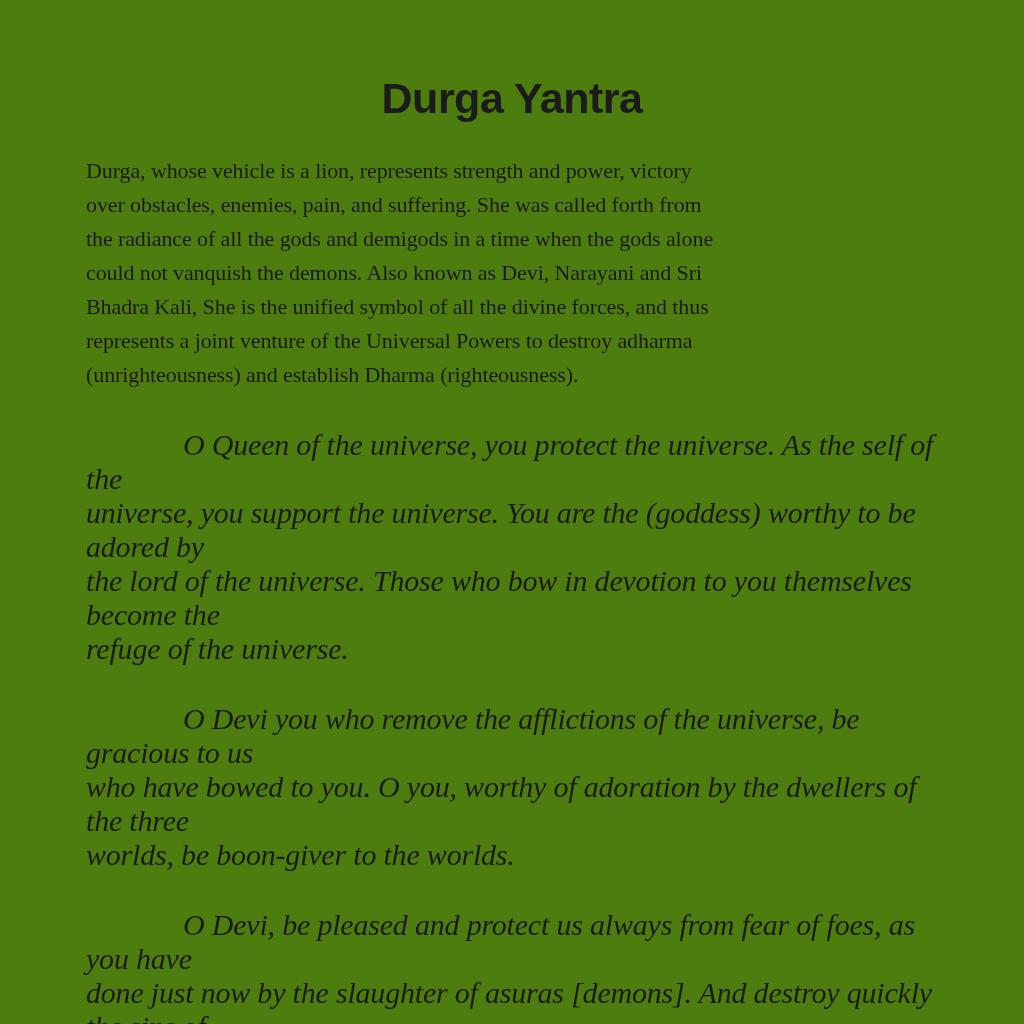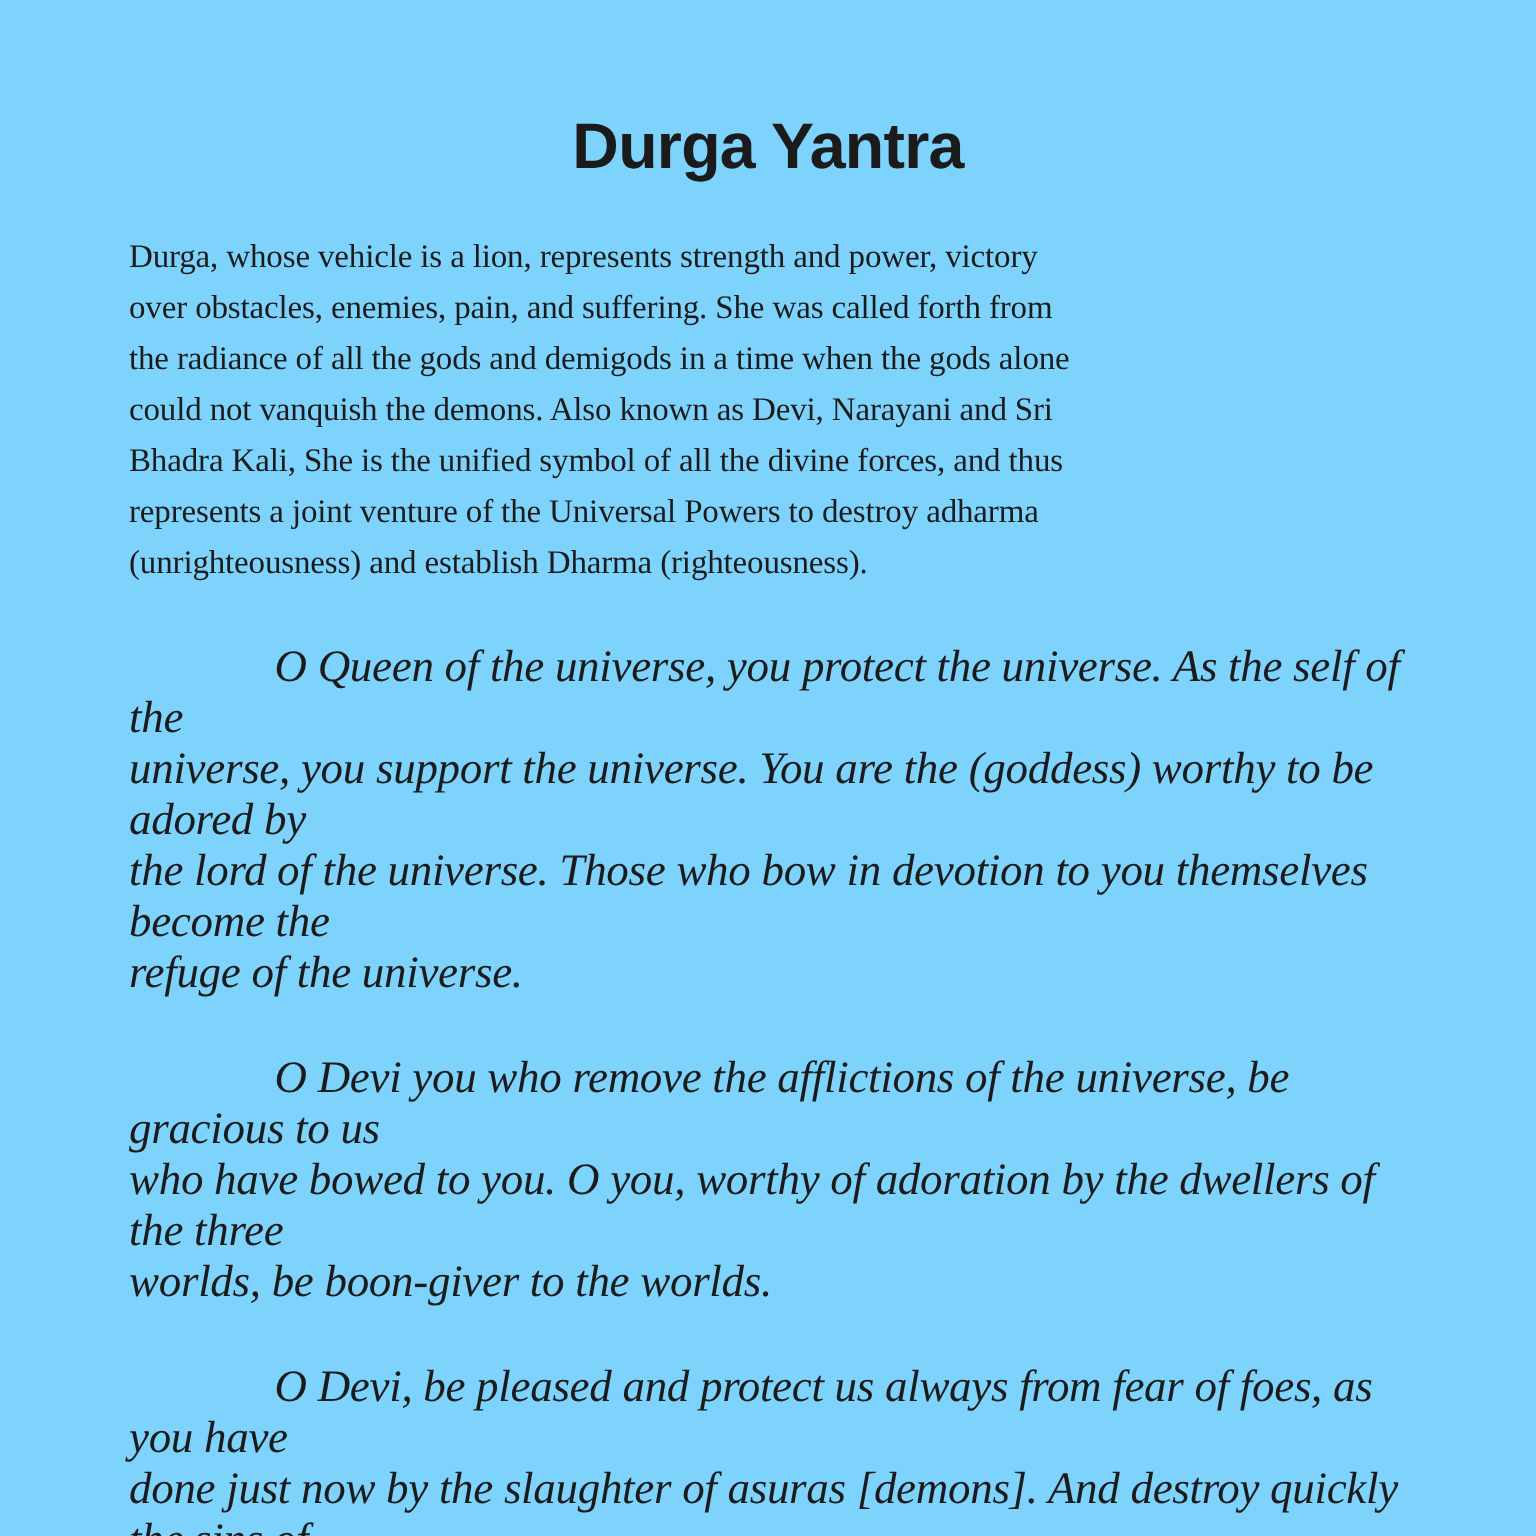--- a/index.html
+++ b/index.html
@@ -5,21 +5,21 @@
   html, body {
     margin: 0;
     padding: 0;
     background: #ffffff;
   }
   .page {
     position: relative;
     box-sizing: border-box;
     width: 1024px;
     height: 1024px;
-    background: #7dd3fc;
+    background: #4d7c0f;
     color: #1b1b1b;
     padding: 72px 86px 0 86px;
     overflow: hidden;
   }
   .title {
     margin: 0;
     text-align: center;
     font-family: "Liberation Sans", sans-serif;
     font-weight: 700;
     font-size: 43px;

